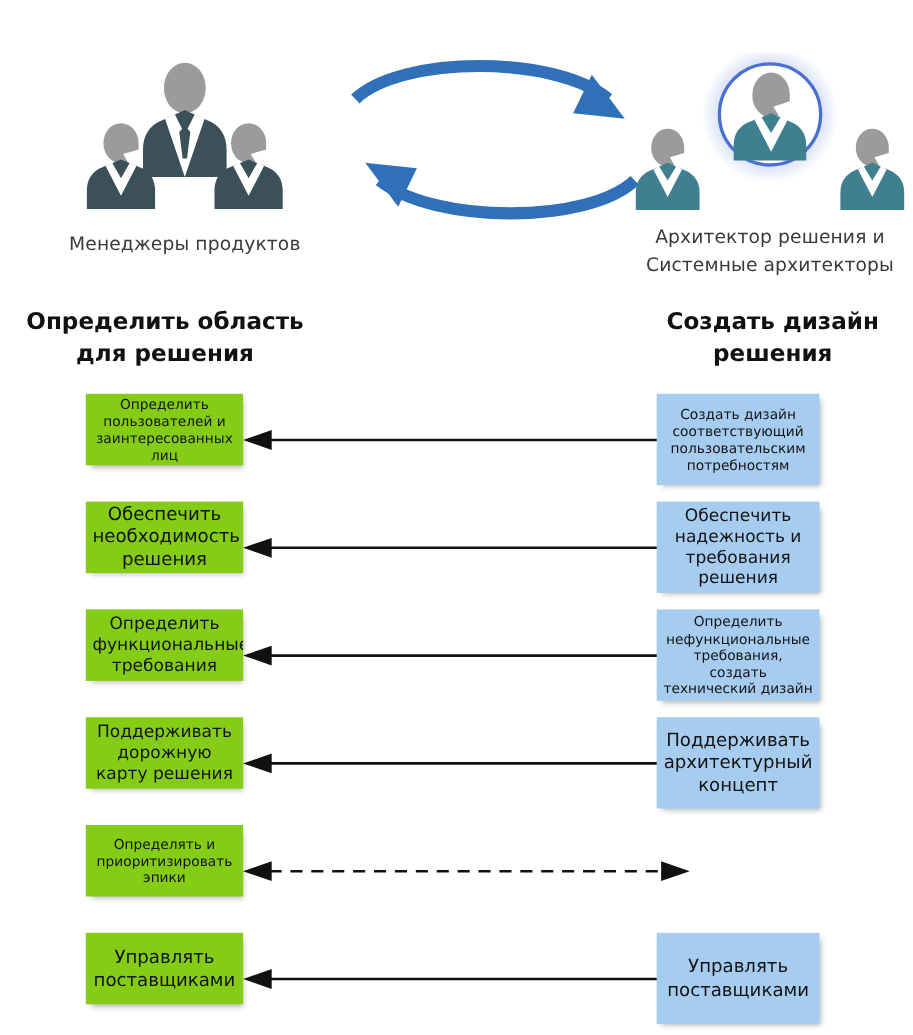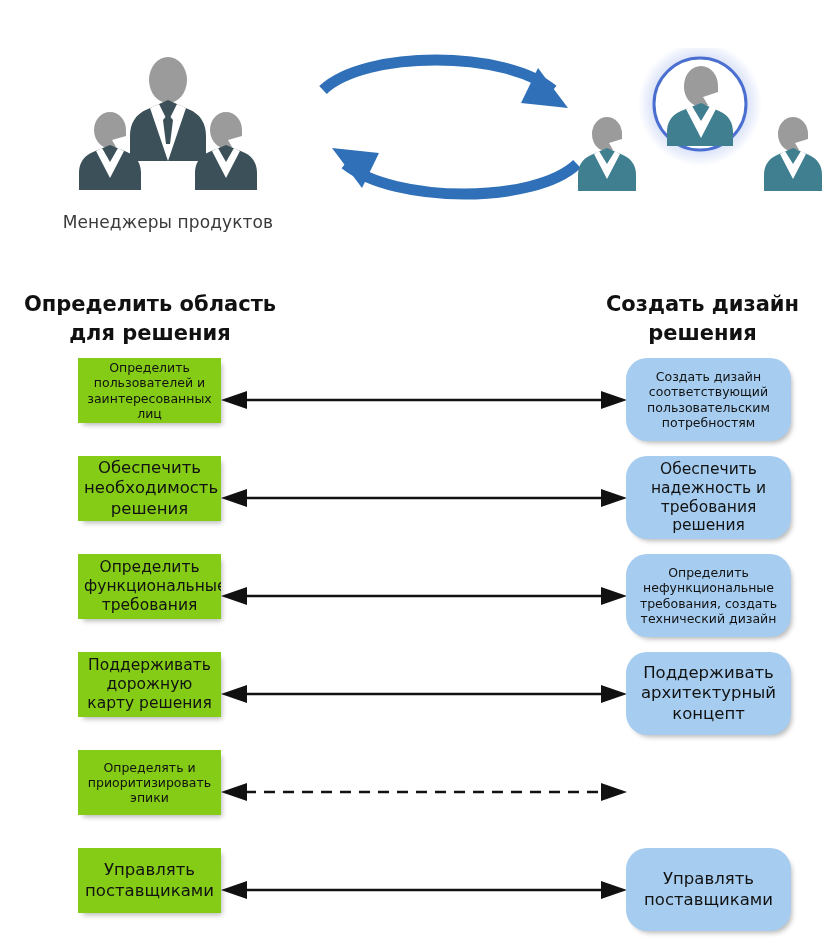--- a/index.html
+++ b/index.html
@@ -63,21 +63,20 @@
   }
 
   
   .column-heading {
     position: absolute;
     font-size: 21px;
     font-weight: bold;
     line-height: 29px;
     color: #111111;
     text-align: center;
-    margin-top: 12px;
   }
   #column-heading-left  { left: 10px;  top: 278px; width: 280px; }
   #column-heading-right { left: 575px; top: 278px; width: 255px; }
   .column-heading span { display: block; }
 
   
   #rows { position: absolute; left: 0; top: 352px; width: 830px; }
 
   .row {
     position: relative;
@@ -100,25 +99,24 @@
   }
   .task-box .task-text { display: block; width: 100%; }
 
   .task-box-left {
     left: 78px;
     width: 143px;
     height: 65px;
     background: #84cc16;
   }
   .task-box-right {
-    left: 626px;
-    width: 165px;
+    left: 597px;
+    width: 148px;
     height: 83px;
     background: #a6cdf0;
-    border-radius: 21px;
   }
 
   
   .txt-sm { font-size: 12.5px; }
   .txt-md { font-size: 15.5px; }
   .txt-lg { font-size: 16.5px; text-align: center; }
 
   
   .connector {
     position: absolute;
@@ -199,20 +197,24 @@
 
         <circle cx="130" cy="56" r="46" fill="#ffffff" stroke="#4a6fd0" stroke-width="3"></circle>
 
         <g>
           <path d="M148 38 a17 20 0 1 0 -34 0 a17 20 0 0 0 24 19 l-5 -8 l15 -5 Z" fill="#9b9b9b"></path>
           <path d="M131 55 L149 63 C159 67 163 75 163 84 L163 98 L97 98 L97 84 C97 75 101 67 111 63 Z" fill="#3f7f8f"></path>
           <path d="M122 58 L131 73 L140 58 L146 61 L131 90 L116 61 Z" fill="#ffffff"></path>
         </g>
       </svg>
     </div>
+    <div class="actor-caption" id="actor-caption-right">
+      <span>Архитектор решения и</span>
+      <span>Системные архитекторы</span>
+    </div>
   </div>
 </div>
 
 <div class="column-heading" id="column-heading-left">
   <span>Определить область</span>
   <span>для решения</span>
 </div>
 <div class="column-heading" id="column-heading-right">
   <span>Создать дизайн</span>
   <span>решения</span>

